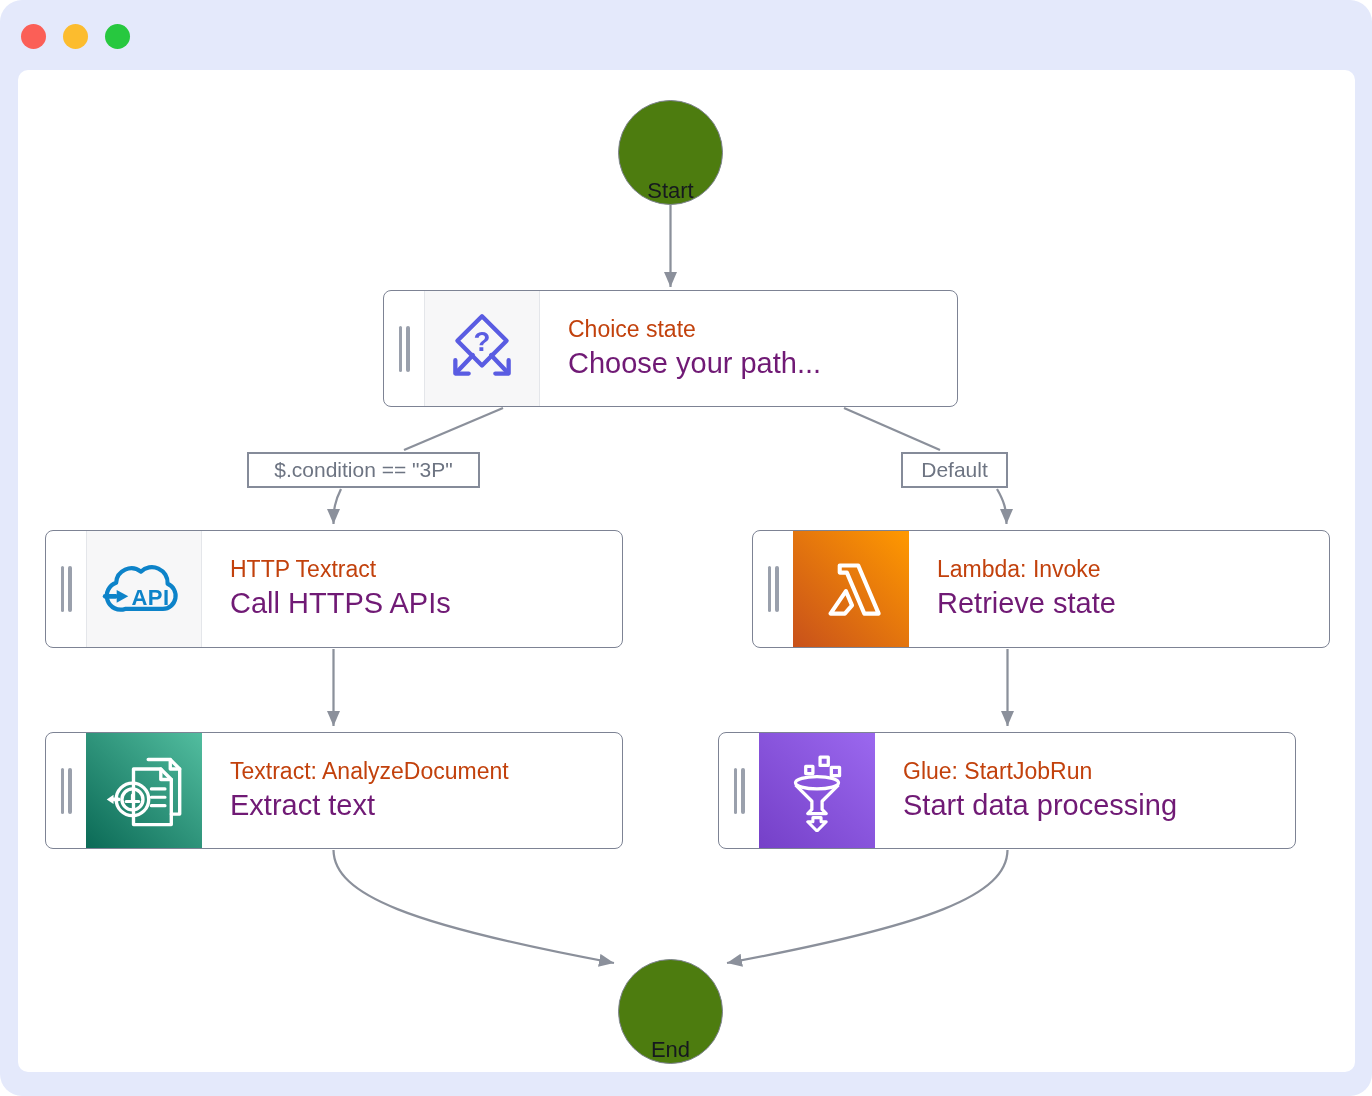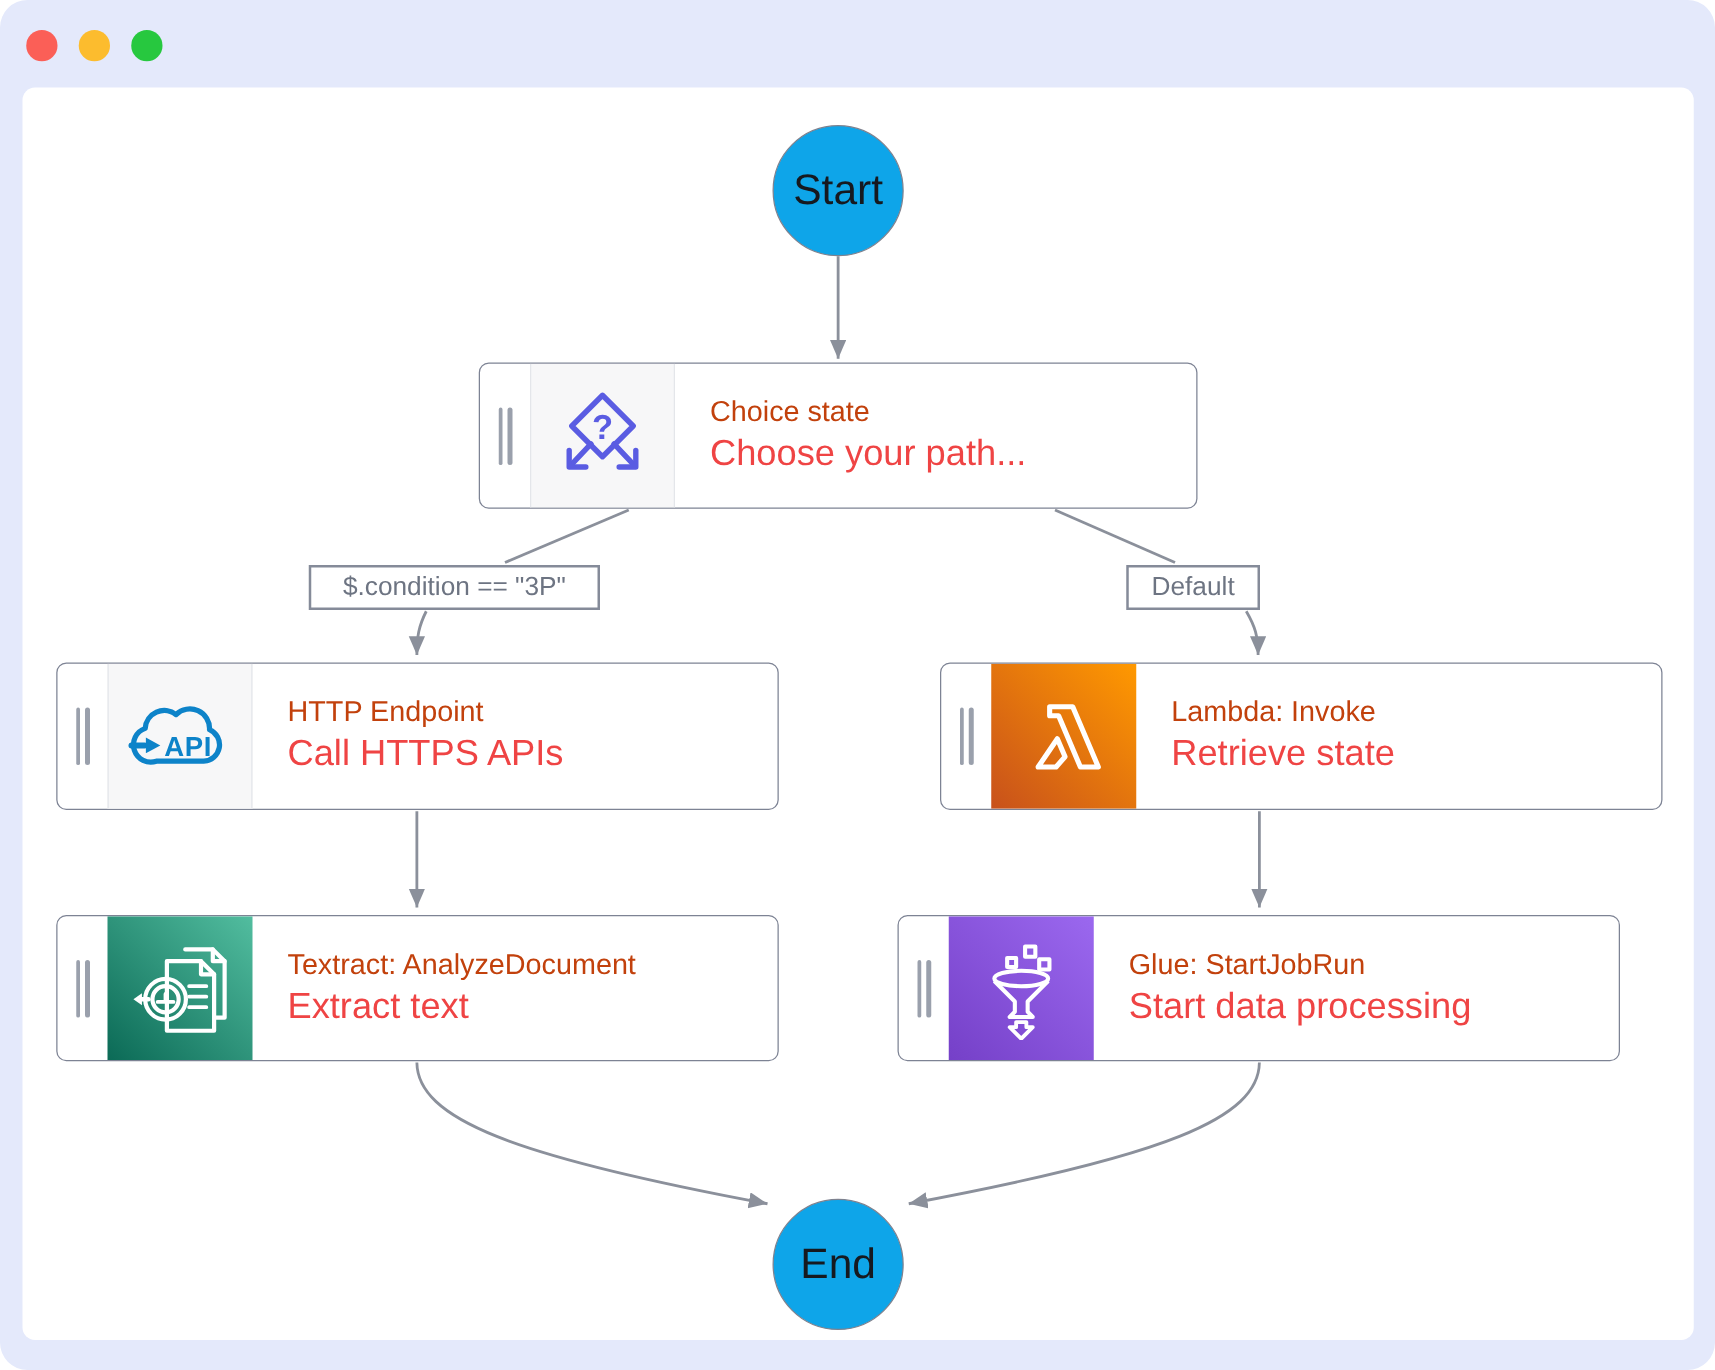--- a/index.html
+++ b/index.html
@@ -17,22 +17,22 @@
 
   
   .canvas{position:absolute;left:18px;top:70px;width:1337px;height:1002px;background:#ffffff;border-radius:10px;}
 
   
   svg.edges{position:absolute;left:0;top:0;width:1372px;height:1096px;pointer-events:none;}
   .edge{fill:none;stroke:#8b909b;stroke-width:2.25px;}
 
   
   .terminal{position:absolute;width:105px;height:105px;border-radius:50%;
-    background:#0ea5e9;border:1.5px solid #7e828f;display:flex;align-items:center;justify-content:center;
-    font-size:34px;color:#16191f;}
+    background:#4d7c0f;border:1.5px solid #7e828f;display:flex;align-items:flex-end;justify-content:center;
+    font-size:22px;color:#16191f;}
   .terminal.start{left:618px;top:100px;}
   .terminal.end{left:618px;top:959px;}
 
   
   .state{position:absolute;background:#ffffff;border:1.5px solid #7d8394;border-radius:8px;
     display:flex;flex-direction:row;align-items:stretch;overflow:hidden;}
   .state.choice{left:383px;top:290px;width:575px;height:117px;}
   .state.http{left:45px;top:530px;width:578px;height:118px;}
   .state.lambda{left:718px;top:530px;width:578px;height:118px;margin-left:34px;}
   .state.textract{left:45px;top:732px;width:578px;height:117px;}
@@ -42,21 +42,21 @@
   .handle i{display:block;width:3.5px;height:46px;background:#9aa0ac;border-radius:2px;}
 
   .iconbox{width:116px;flex:0 0 auto;display:flex;align-items:center;justify-content:center;}
   .iconbox.plain{background:#f7f7f8;border-left:1px solid #e4e6ea;border-right:1px solid #e4e6ea;}
   .iconbox.grad-orange{background:linear-gradient(to top right,#c8511b,#ff9900);}
   .iconbox.grad-teal{background:linear-gradient(to top right,#0b6a56,#52bd9f);}
   .iconbox.grad-purple{background:linear-gradient(to top right,#7540c8,#9b68ef);}
 
   .texts{display:flex;flex-direction:column;justify-content:center;padding-left:28px;gap:5px;min-width:0;}
   .type-label{font-size:23px;color:#c2410c;line-height:1.1;white-space:nowrap;}
-  .state-name{font-size:29px;color:#ef4444;line-height:1.15;white-space:nowrap;}
+  .state-name{font-size:29px;color:#701a75;line-height:1.15;white-space:nowrap;}
 
   
   .edge-label{position:absolute;background:#ffffff;border:2px solid #858b99;color:#6d7482;
     font-size:21px;display:flex;align-items:center;justify-content:center;white-space:nowrap;}
   .edge-label.condition{left:247px;top:452px;width:233px;height:36px;}
   .edge-label.default{left:901px;top:452px;width:107px;height:36px;}
 </style>
 </head>
 <body>
 
@@ -135,21 +135,21 @@
       </div>
     <div class="iconbox plain">
       <svg width="84" height="84" viewBox="0 0 80 80" fill="none" stroke="#0d83c9" stroke-width="4" stroke-linecap="round" stroke-linejoin="round">
         <path d="M22 59 H58 A12.5 12.5 0 0 0 62.5 35 A15 15 0 0 0 37 23.5 A14.5 14.5 0 0 0 13.5 34 A13 13 0 0 0 22 59 Z"></path>
         <path d="M3 47 H13" stroke-width="4.5"></path>
         <path d="M14 41 L14 53 L25 47 Z" fill="#0d83c9" stroke="none"></path>
         <text x="28" y="55" stroke="none" fill="#0d83c9" style="font-size:21px;font-weight:700;letter-spacing:0.5px;">API</text>
       </svg>
     </div>
     <div class="texts">
-      <span class="type-label">HTTP Endpoint</span>
+      <span class="type-label">HTTP Textract</span>
       <span class="state-name">Call HTTPS APIs</span>
     </div>
   </div>
 
   <div class="state lambda">
     <div class="handle">
         <i></i>
         <i></i>
       </div>
     <div class="iconbox grad-orange">

